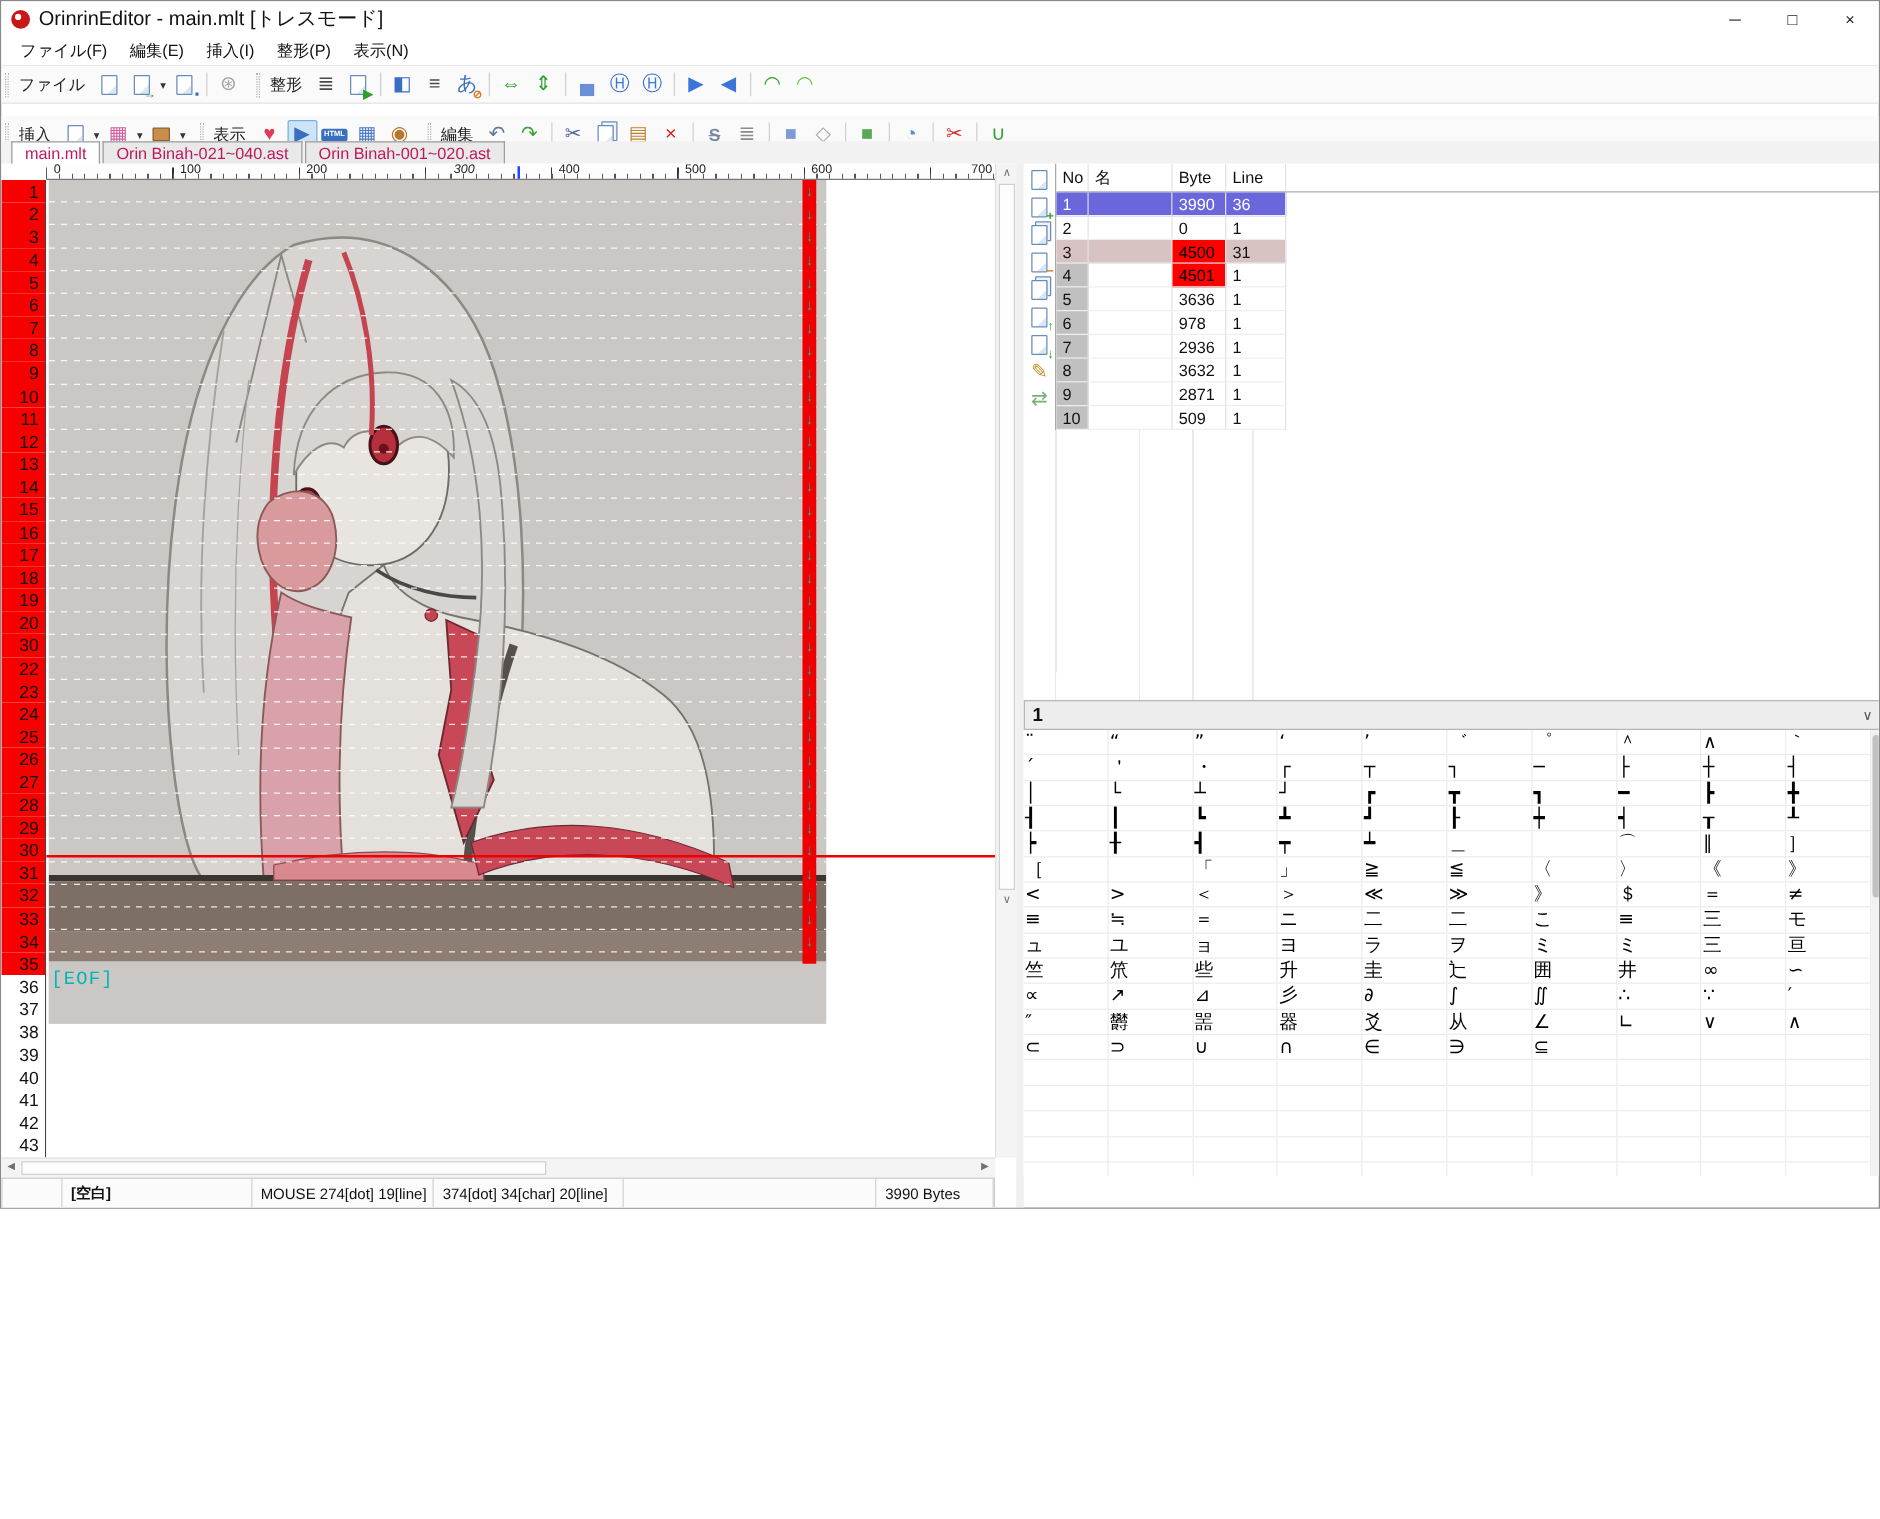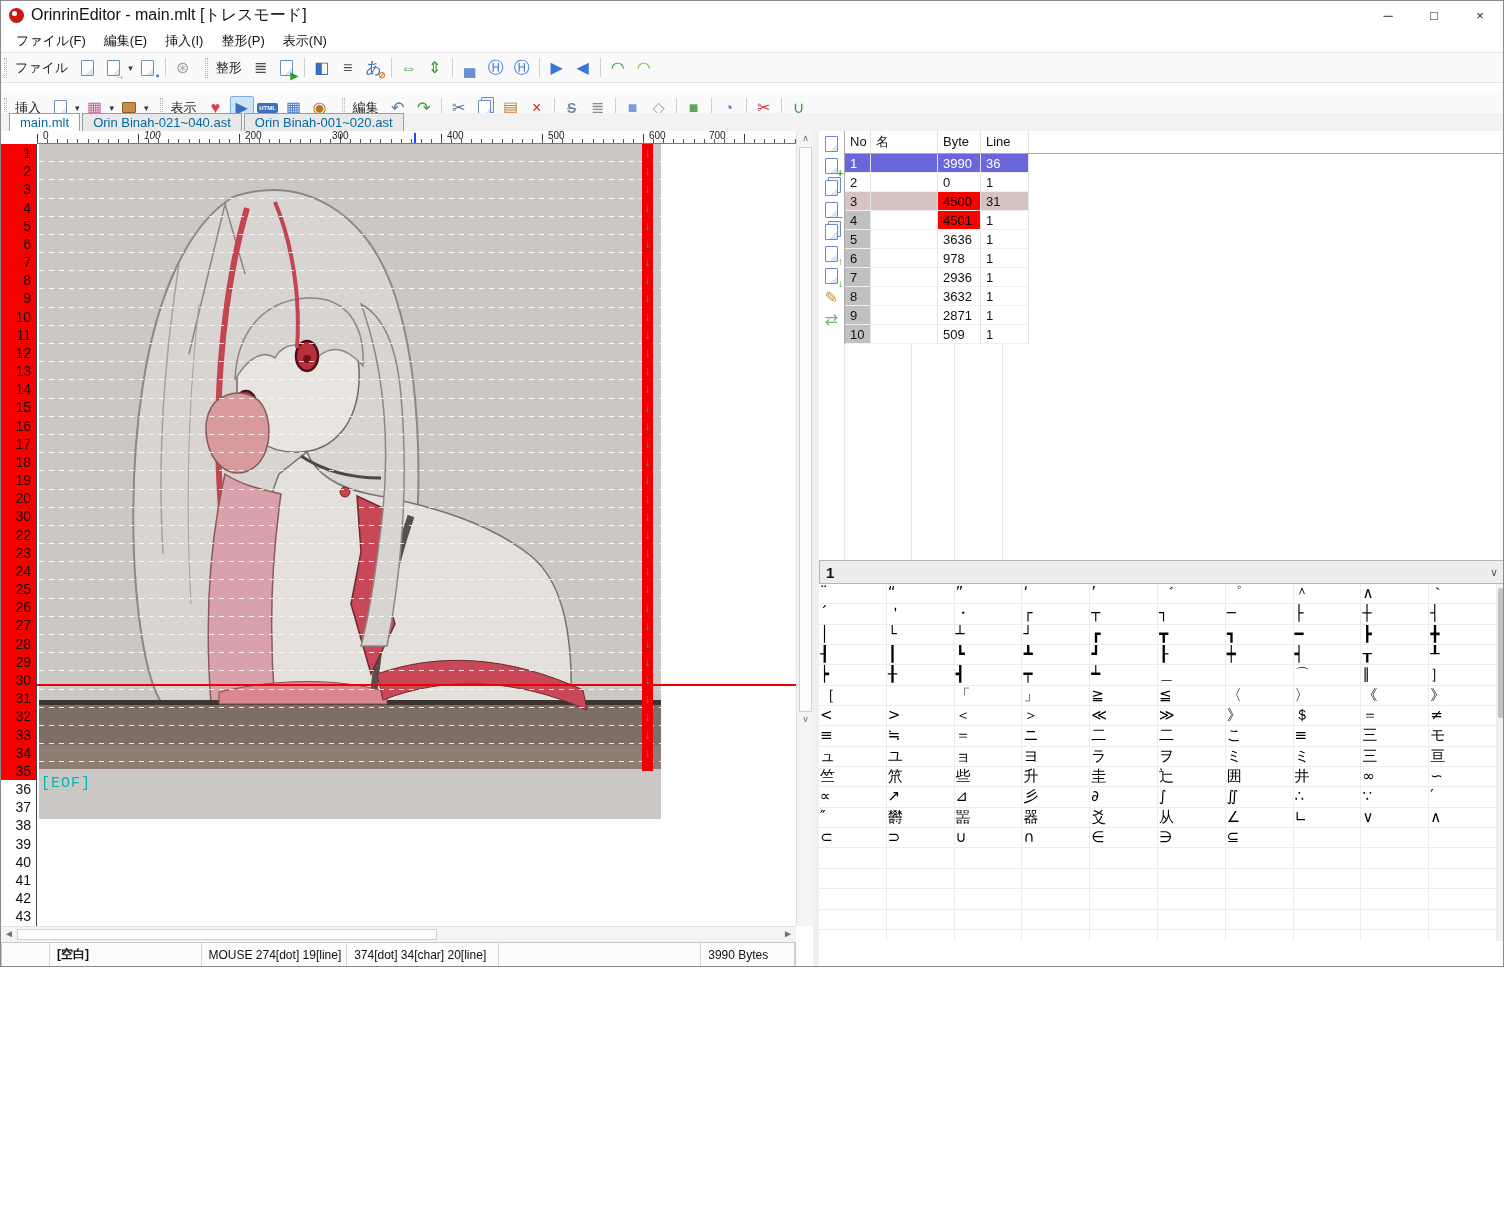--- a/index.html
+++ b/index.html
@@ -32,21 +32,21 @@
   .pg2 { box-shadow:3px -3px 0 -1px #eef4fb, 3px -3px 0 0 #6a8cb8; }
   .bdg { position:absolute; right:-6px; bottom:-6px; font-size:10px; font-weight:700; line-height:1; }
   .gbdg { position:absolute; right:0px; bottom:0px; font-size:9px; font-weight:700; line-height:1; }
   .tsep { width:1px; height:19px; background:#cfcfcf; margin:0 4px; }
   .tag { background:#3a6ec0; color:#fff; font-size:6px; font-weight:700; padding:2px 2px; border-radius:2px; letter-spacing:0; }
   .boxic { width:14px; height:11px; background:#c98f4a; border:1px solid #8a5f28; border-radius:1px; }
   .dd { font-size:9px; color:#333; margin:0 2px; }
 
   
   .tabstrip { position:absolute; left:0; top:112px; width:100%; height:18px; display:flex; align-items:flex-end; background:#f2f2f2; padding-left:8px; }
-  .dtab { font-size:13px; padding:1px 10px 1px 10px; border:1px solid #9c9c9c; border-bottom:none; background:#e9e9e9; color:#0369a1; margin-right:2px; height:18px; line-height:16px; }
+  .dtab { font-size:13px; padding:1px 10px 1px 10px; border:1px solid #9c9c9c; border-bottom:none; background:#e9e9e9; color:#be185d; margin-right:2px; height:18px; line-height:16px; }
   .dtab.active { background:#fff; position:relative; z-index:2; }
 
   
   .leftpane { position:absolute; left:0; top:130px; width:812px; height:836px; background:#fff; }
   .ruler { position:absolute; left:36px; top:0; width:759px; height:13px; background:#fdfdfd; border-bottom:1px solid #777;
            background-image:repeating-linear-gradient(90deg,#555 0 1px,transparent 1px 10.1px),repeating-linear-gradient(90deg,#333 0 1px,transparent 1px 101px);
            background-size:100% 4px,100% 9px; background-position:left bottom,left bottom; background-repeat:repeat-x; }
   .rlabel { position:absolute; top:0px; font-size:10px; color:#222; line-height:9px; }
   .caret { position:absolute; top:2px; width:2px; height:10px; background:#2146ff; }
   .gutter { position:absolute; left:0; top:13px; width:36px; height:782px; background:#fff; border-right:1px solid #444; overflow:hidden; }
@@ -291,27 +291,27 @@
   <div class="tabstrip" id="tabstrip">
       <span class="dtab active">main.mlt</span>
       <span class="dtab">Orin Binah-021~040.ast</span>
       <span class="dtab">Orin Binah-001~020.ast</span>
     </div>
 
   <div class="leftpane">
     <div class="ruler" id="ruler">
       <div class="caret" style="left:377px"></div>
     <span class="rlabel" style="left: 6px;">0</span>
-        <span class="rlabel" style="left: 107px; font-style: italic;">100</span>
+        <span class="rlabel" style="left: 107px;">100</span>
         <span class="rlabel" style="left: 208px;">200</span>
-        <span class="rlabel" style="left: 295px;">300</span>
+        <span class="rlabel" style="left: 326px; font-style: italic;">300</span>
         <span class="rlabel" style="left: 410px;">400</span>
         <span class="rlabel" style="left: 511px;">500</span>
         <span class="rlabel" style="left: 612px;">600</span>
-        <span class="rlabel" style="left: 672px;">700</span>
+        <span class="rlabel" style="left: 740px;">700</span>
       </div>
     <div class="gutter" id="gutter">
         <div class="ln red">1</div>
         <div class="ln red">2</div>
         <div class="ln red">3</div>
         <div class="ln red">4</div>
         <div class="ln red">5</div>
         <div class="ln red">6</div>
         <div class="ln red">7</div>
         <div class="ln red">8</div>

